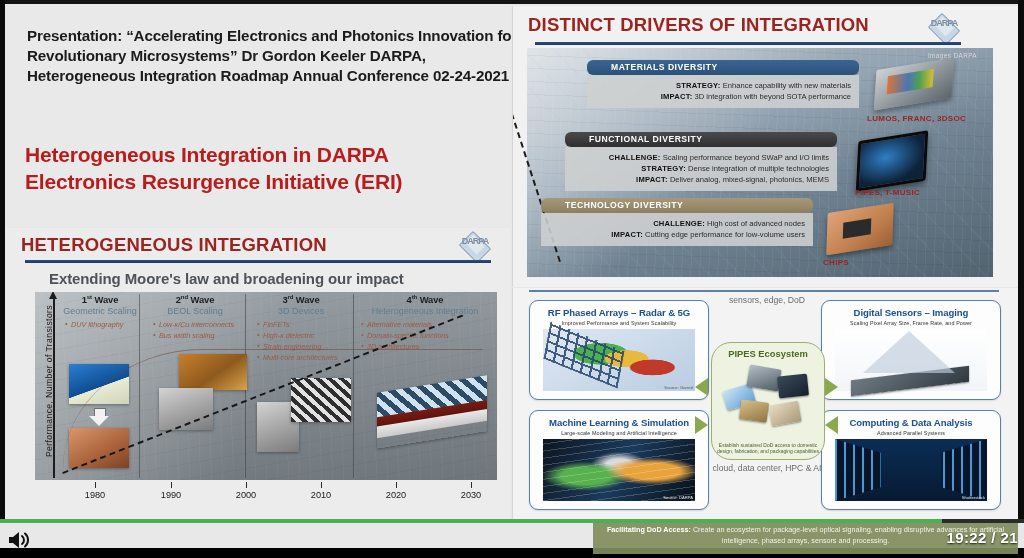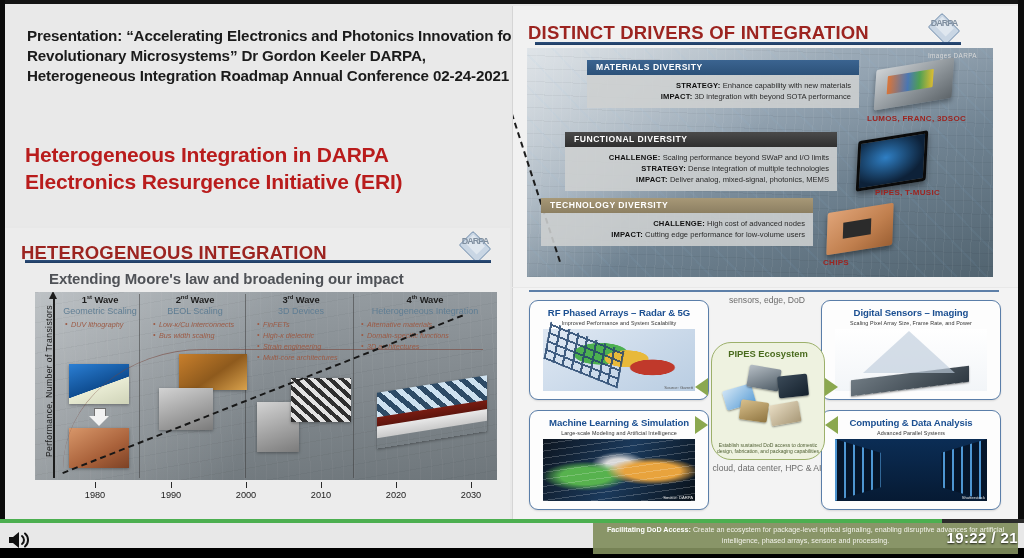--- a/index.html
+++ b/index.html
@@ -32,21 +32,21 @@
   }
   .pres-title{
     position:absolute;left:20px;top:138px;width:470px;
     font-size:21px;font-weight:bold;color:#b91c1c;line-height:1.28;
     letter-spacing:-0.2px;
   }
 
   
   .slide{position:absolute;overflow:hidden;}
   .slide-head{
-    font-weight:bold;color:#9c2420;letter-spacing:0.2px;margin-top:8px;
+    font-weight:bold;color:#9c2420;letter-spacing:0.2px;
   }
   .slide-rule{
     background:linear-gradient(to bottom,#2d4f7c,#1d3a60);
     height:3px;
   }
   .darpa-diamond{
     position:absolute;width:38px;height:34px;
   }
   .darpa-diamond .d-out{
     position:absolute;left:3px;top:1px;width:30px;height:30px;
@@ -84,21 +84,21 @@
     position:absolute;inset:0;opacity:.30;
     background-image:
       repeating-linear-gradient(92deg, rgba(255,255,255,.18) 0 1px, transparent 1px 9px),
       repeating-linear-gradient(2deg, rgba(0,0,0,.13) 0 1px, transparent 1px 13px),
       repeating-linear-gradient(46deg, rgba(140,190,230,.2) 0 2px, transparent 2px 22px);
   }
   .drv-box{position:absolute;}
   .drv-bar{
     height:15px;line-height:15px;
     color:#fff;font-size:8.6px;font-weight:bold;letter-spacing:.5px;
-    padding-left:9px;box-sizing:border-box;
+    padding-left:24px;box-sizing:border-box;border-radius:6px;
   }
   .bar-mat{background:linear-gradient(to bottom,#3b6490,#2c5179);}
   .bar-fun{background:linear-gradient(to bottom,#4a4a4a,#2f2f2f);}
   .bar-tec{background:linear-gradient(to bottom,#a79877,#8c7f62);}
   .drv-body{
     background:rgba(206,208,208,.88);
     padding:5px 8px 6px 6px;
   }
   .drv-row{
     font-size:7.6px;color:#2a2a2a;line-height:1.45;text-align:right;
@@ -423,21 +423,21 @@
 
       <div class="drv-box" style="left:38px;top:84px;width:272px;">
         <div class="drv-bar bar-fun">FUNCTIONAL DIVERSITY</div>
         <div class="drv-body">
           <div class="drv-row"><b>CHALLENGE:</b> <span>Scaling performance beyond SWaP and I/O limits</span></div>
           <div class="drv-row"><b>STRATEGY:</b> <span>Dense integration of multiple technologies</span></div>
           <div class="drv-row"><b>IMPACT:</b> <span>Deliver analog, mixed-signal, photonics, MEMS</span></div>
         </div>
       </div>
       <div class="chip-art chip-b" style="left:330px;top:88px;"></div>
-      <div class="chip-label" style="left:348px;top:140px;">PIPES, T-MUSIC</div>
+      <div class="chip-label" style="left:328px;top:140px;">PIPES, T-MUSIC</div>
 
       <div class="drv-box" style="left:14px;top:150px;width:272px;">
         <div class="drv-bar bar-tec">TECHNOLOGY DIVERSITY</div>
         <div class="drv-body">
           <div class="drv-row"><b>CHALLENGE:</b> <span>High cost of advanced nodes</span></div>
           <div class="drv-row"><b>IMPACT:</b> <span>Cutting edge performance for low-volume users</span></div>
         </div>
       </div>
       <div class="chip-art chip-c" style="left:300px;top:160px;"></div>
       <div class="chip-label" style="left:296px;top:210px;text-align:right;">CHIPS</div>

